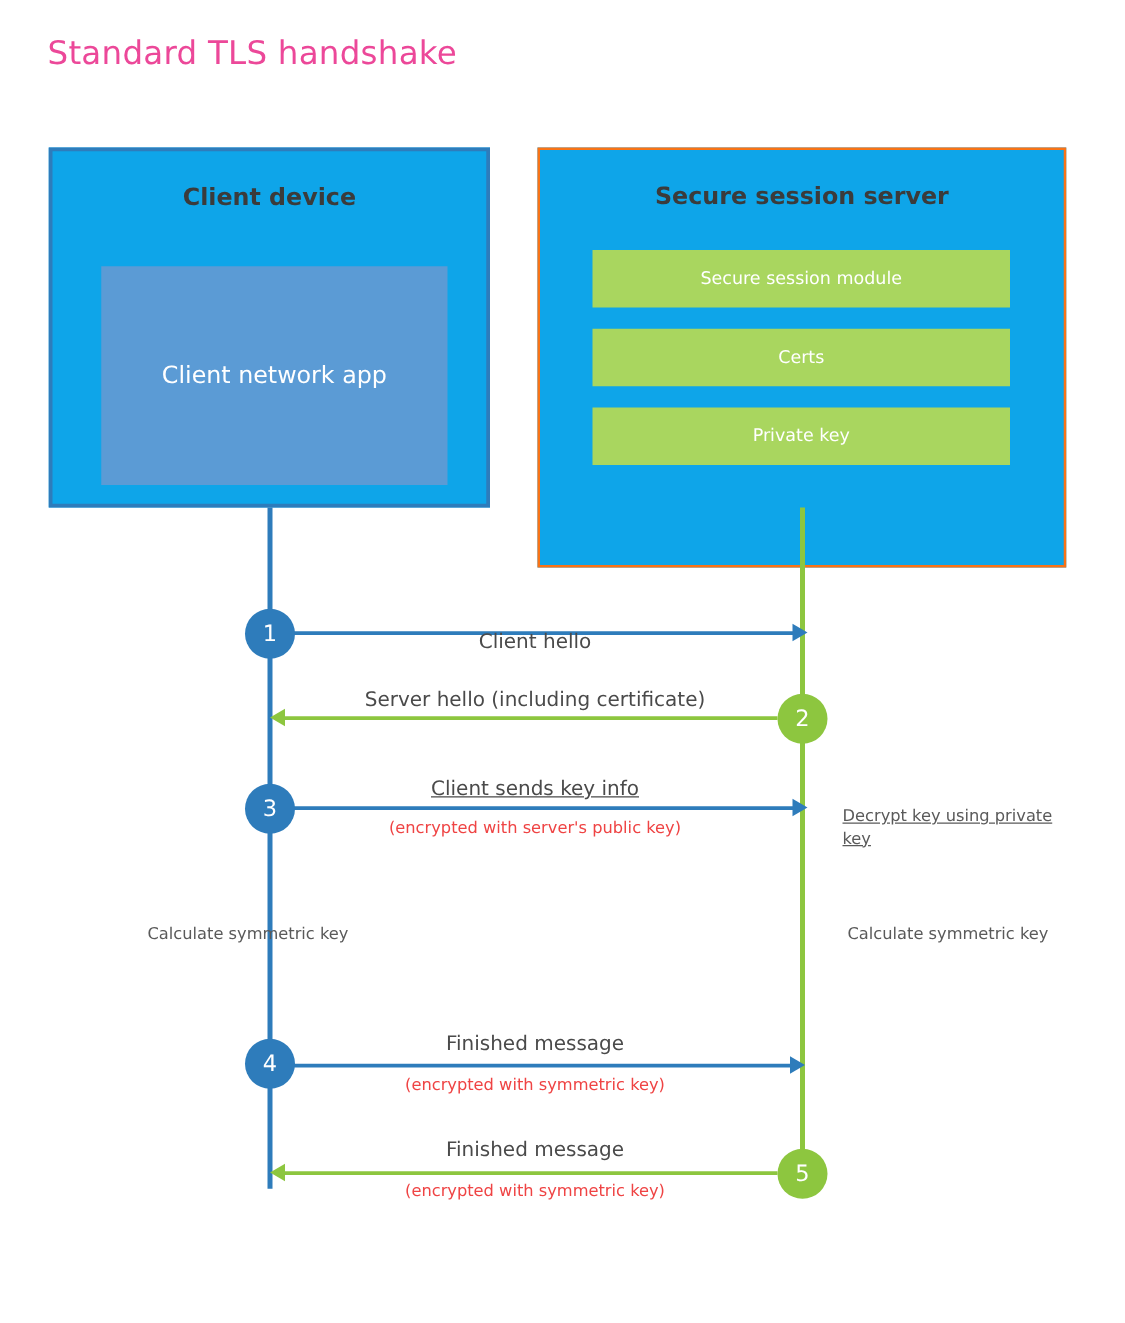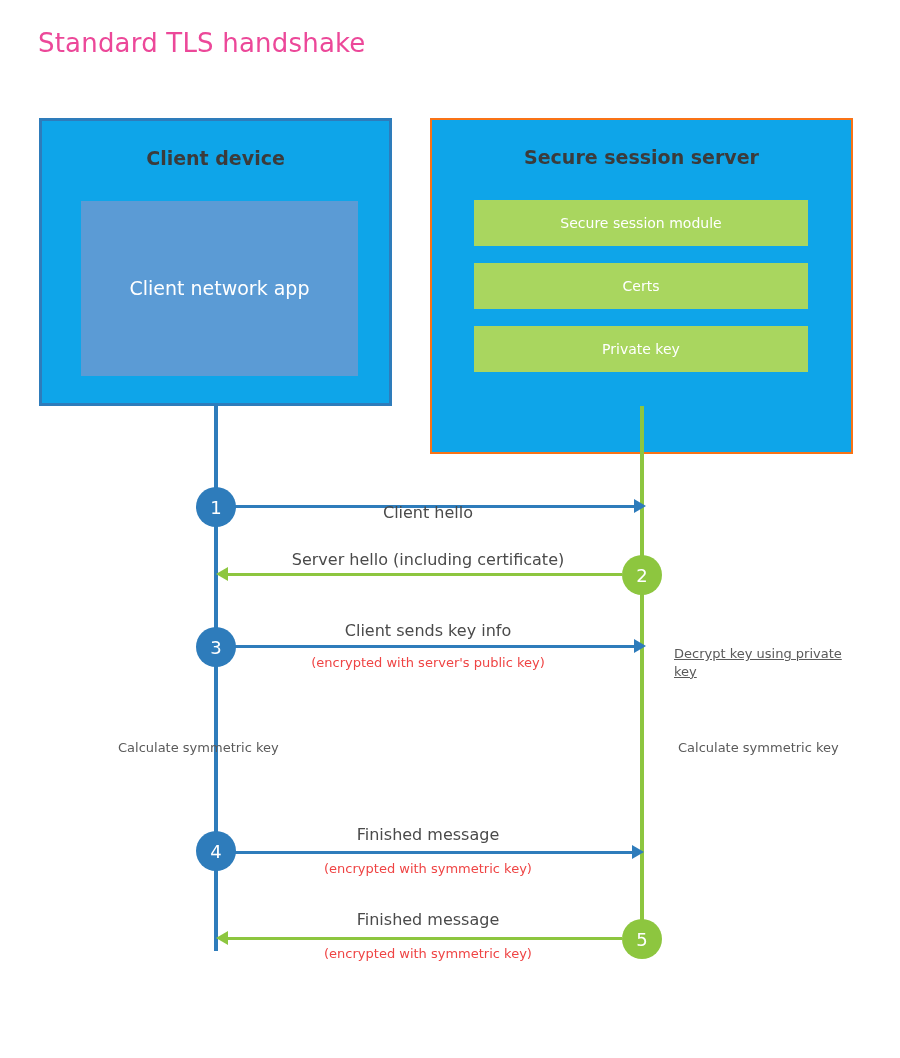--- a/index.html
+++ b/index.html
@@ -58,21 +58,21 @@
     left: 0;
     width: 100%;
     text-align: center;
     font-size: 19px;
     font-weight: bold;
     color: #3b3b3b;
   }
   #client-app {
     position: absolute;
     left: 39px;
-    top: 80px;
+    top: 92px;
     width: 277px;
     height: 175px;
     background: #5b9bd5;
     color: #ffffff;
     font-size: 19px;
     display: flex;
     align-items: center;
     justify-content: center;
     text-align: center;
     line-height: 1.35;
@@ -180,21 +180,21 @@
   }
   .side-note {
     position: absolute;
     font-size: 13px;
     color: #5a5a5a;
     line-height: 1.35;
   }
 
   #label1 { left: 228px; top: 479px; width: 400px; margin-top: 24px; }
   #label2 { left: 228px; top: 550px; width: 400px; }
-  #label3 { left: 228px; top: 621px; width: 400px; }
+  #label3 { left: 228px; top: 621px; width: 400px; text-decoration: underline; }
   #sub3   { left: 228px; top: 655px; width: 400px; }
   #label4 { left: 228px; top: 825px; width: 400px; }
   #sub4   { left: 228px; top: 861px; width: 400px; }
   #label5 { left: 228px; top: 910px; width: 400px; }
   #sub5   { left: 228px; top: 946px; width: 400px; }
 
   #note-decrypt { left: 674px; top: 645px; width: 180px; text-decoration: underline; }
   #note-client-calc { left: 118px; top: 739px; width: 170px; }
   #note-server-calc { left: 678px; top: 739px; width: 170px; }
 </style>

